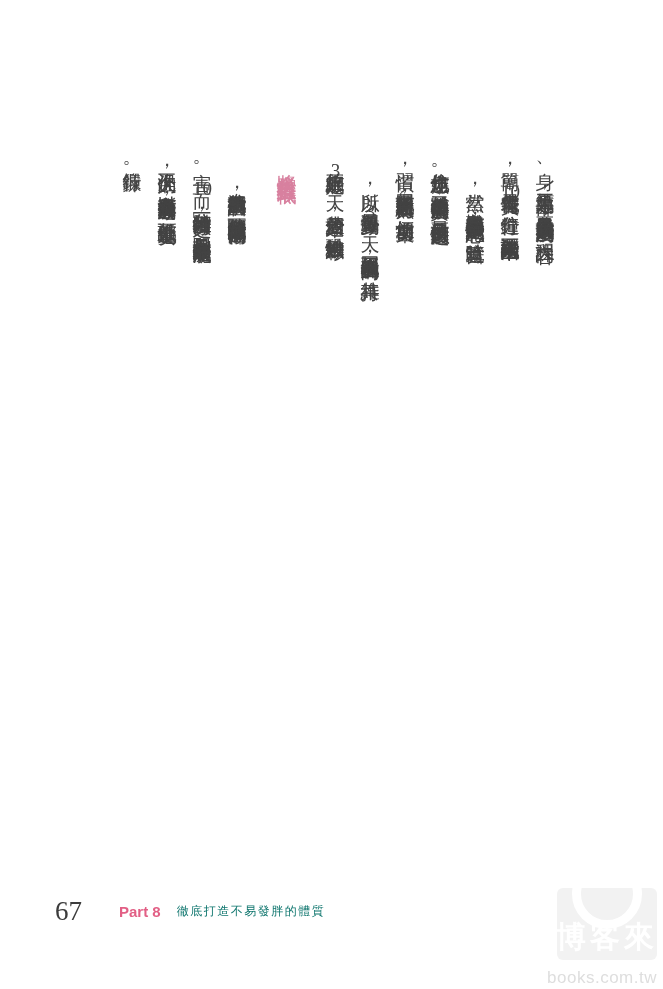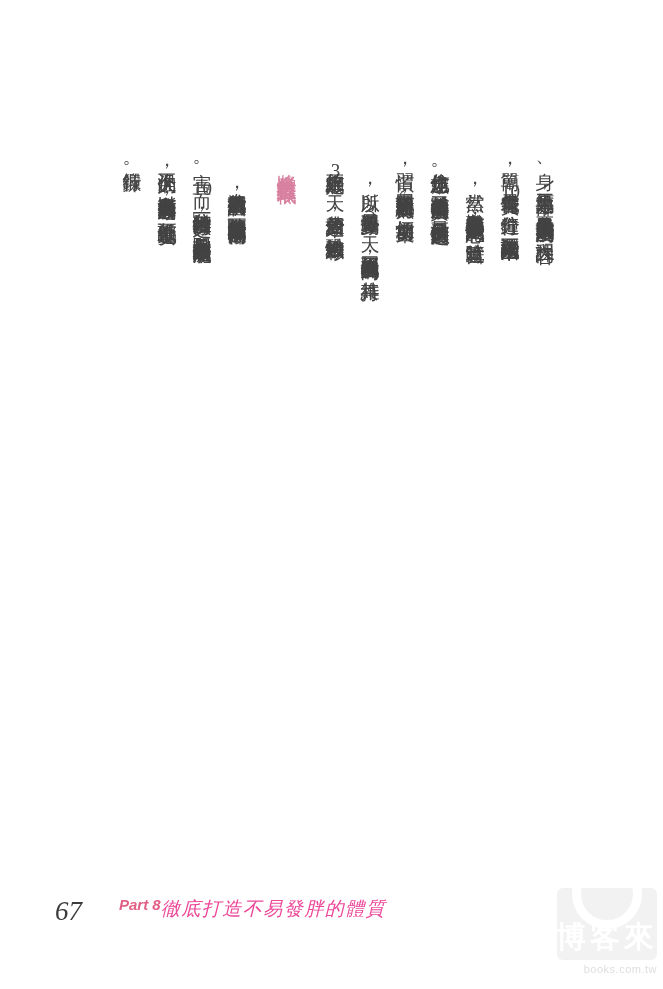--- a/index.html
+++ b/index.html
@@ -37,42 +37,41 @@
     line-height: 35px;
   }
   .tcy { text-combine-upright: all; letter-spacing: 0; }
 
   
   .footer {
     position: absolute;
     left: 55px;
     top: 896px;
     display: flex;
-    align-items: flex-start;
+    align-items: center;
     white-space: nowrap;
-    font-style: italic;
   }
   .pagenum {
     font-family: "Liberation Serif", serif;
     font-size: 27px;
     color: #3c3c3c;
   }
   .part-label {
     margin-left: 37px;
     font-family: "Liberation Sans", sans-serif;
     font-weight: bold;
     font-size: 15px;
     color: #e25f85;
   }
   .part-title {
-    margin-left: 0;
+    margin-left: 16px;
     font-family: "Liberation Sans", sans-serif;
-    font-size: 19px;
+    font-size: 12px;
     letter-spacing: 1.5px;
-    color: #ec4899;
+    color: #0f766e;
   }
 
   
   .watermark {
     position: absolute;
     right: 4px;
     top: 888px;
     width: 120px;
   }
   .bag {
@@ -103,25 +102,25 @@
     width: 112px;
     text-align: center;
     font-family: "Liberation Sans", sans-serif;
     font-weight: bold;
     font-size: 30px;
     letter-spacing: 4px;
     color: #ffffff;
     white-space: nowrap;
   }
   .site {
-    margin-top: 3px;
+    margin-top: 8px;
     padding-right: 2px;
     text-align: right;
     font-family: "Liberation Sans", sans-serif;
-    font-size: 11px;
+    font-size: 17px;
     letter-spacing: 0.5px;
     color: #dedede;
   }
 </style>
 </head>
 <body>
 
 <div class="page">
 
   <div class="vtext" id="article">

